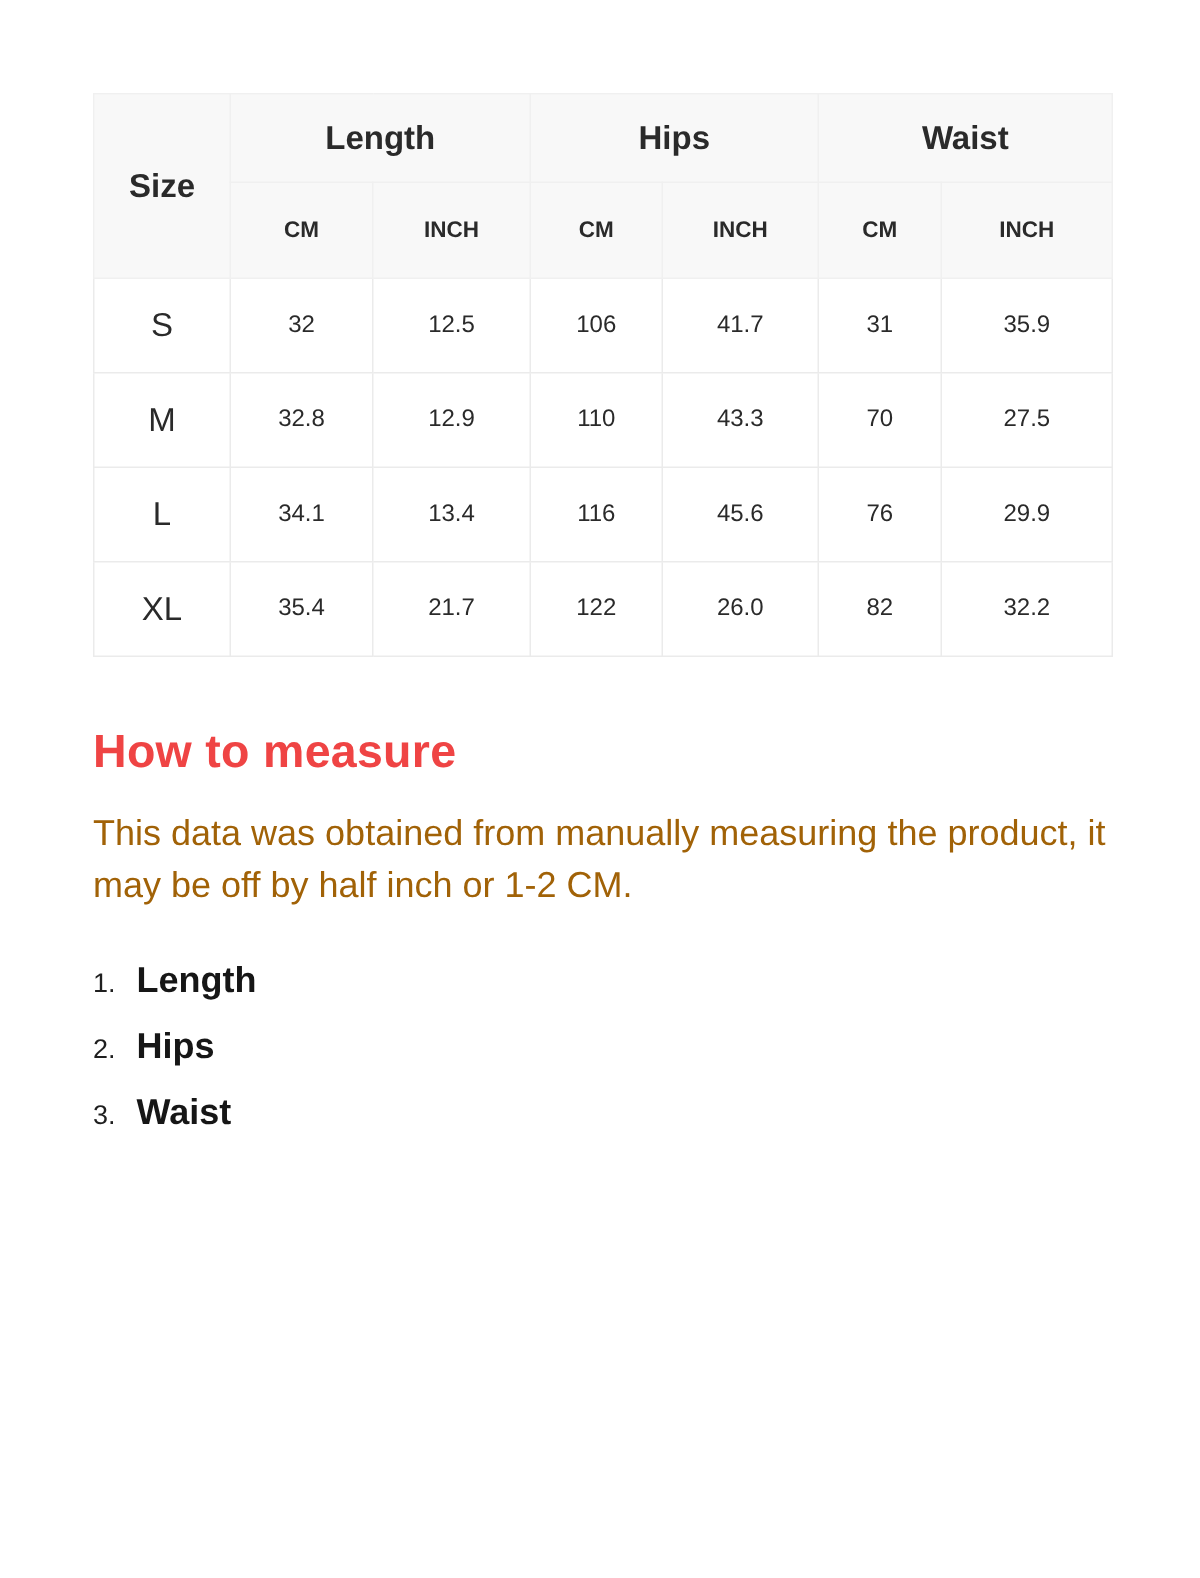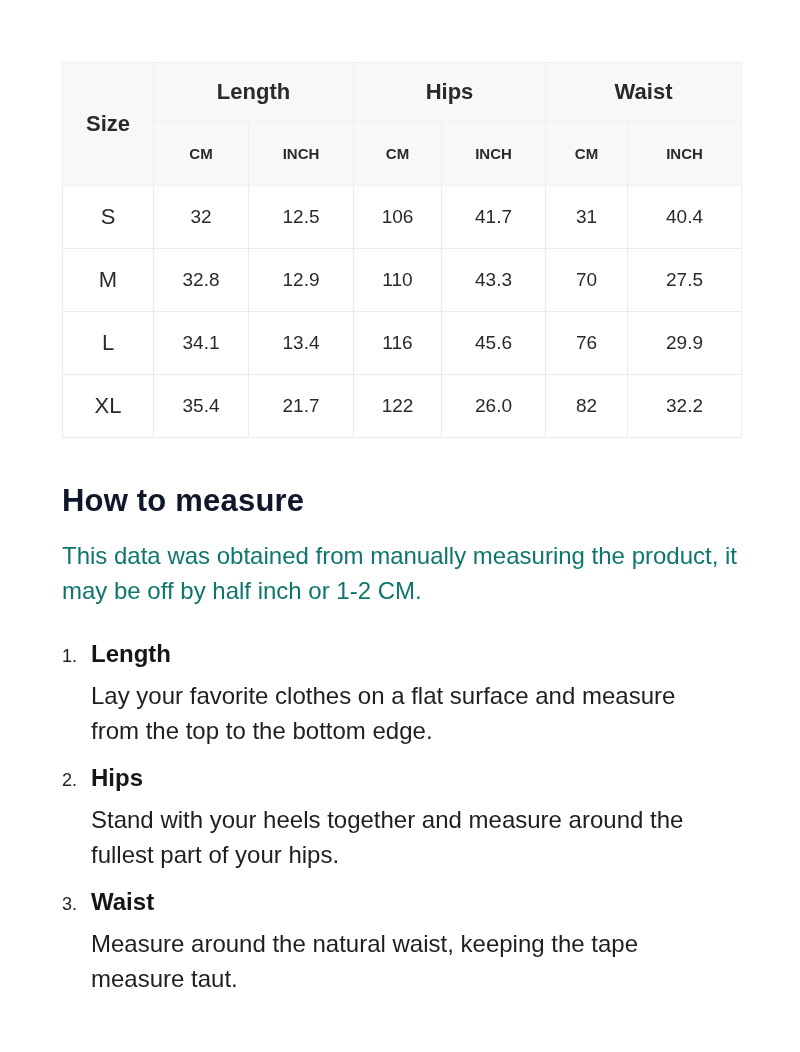--- a/index.html
+++ b/index.html
@@ -22,21 +22,21 @@
   
   table.size-table {
     border-collapse: collapse;
     table-layout: fixed;
     width: 679px;
   }
   .size-table th, .size-table td {
     border: 1px solid #ebebeb;
     text-align: center;
     vertical-align: middle;
-    font-size: 19px;
+    font-size: 16px;
     font-weight: 400;
     color: #2a2a2a;
   }
   .size-table thead th {
     background: #f8f8f8;
     font-weight: 700;
     color: #2a2a2a;
     border-color: #f0f0f0;
   }
   .size-table thead .group-label { font-size: 22px; }
@@ -44,28 +44,28 @@
   .size-table .hrow1 { height: 59px; }
   .size-table .hrow2 { height: 64px; }
   .size-table tbody tr { height: 63px; }
   .size-table td.size-cell { font-size: 22px; }
 
   
   .howto-heading {
     margin-top: 45px;
     font-size: 31px;
     font-weight: 700;
-    color: #0f172a;
+    color: #ef4444;
     letter-spacing: 0.2px;
   }
   .howto-intro {
     margin-top: 19px;
     font-size: 24px;
     line-height: 35px;
-    color: #0f766e;
+    color: #a16207;
     max-width: 679px;
   }
   .steps {
     margin-top: 32px;
   }
   .step { margin-bottom: 16px; }
   .step-head {
     display: flex;
     align-items: baseline;
   }
@@ -122,21 +122,21 @@
         </tr>
       </thead>
       <tbody>
         <tr>
           <td class="size-cell">S</td>
           <td>32</td>
           <td>12.5</td>
           <td>106</td>
           <td>41.7</td>
           <td>31</td>
-          <td>40.4</td>
+          <td>35.9</td>
         </tr>
         <tr>
           <td class="size-cell">M</td>
           <td>32.8</td>
           <td>12.9</td>
           <td>110</td>
           <td>43.3</td>
           <td>70</td>
           <td>27.5</td>
         </tr>
@@ -165,34 +165,31 @@
 
     <p class="howto-intro">This data was obtained from manually measuring the product, it may be off by half inch or 1-2 CM.</p>
 
     <div class="steps">
 
       <div class="step">
         <div class="step-head">
           <span class="step-number">1.</span>
           <span class="step-term">Length</span>
         </div>
-        <p class="step-desc">Lay your favorite clothes on a flat surface and measure from the top to the bottom edge.</p>
       </div>
 
       <div class="step">
         <div class="step-head">
           <span class="step-number">2.</span>
           <span class="step-term">Hips</span>
         </div>
-        <p class="step-desc">Stand with your heels together and measure around the fullest part of your hips.</p>
       </div>
 
       <div class="step">
         <div class="step-head">
           <span class="step-number">3.</span>
           <span class="step-term">Waist</span>
         </div>
-        <p class="step-desc">Measure around the natural waist, keeping the tape measure taut.</p>
       </div>
 
     </div>
   </div>
 </div>
 
 </body></html>

